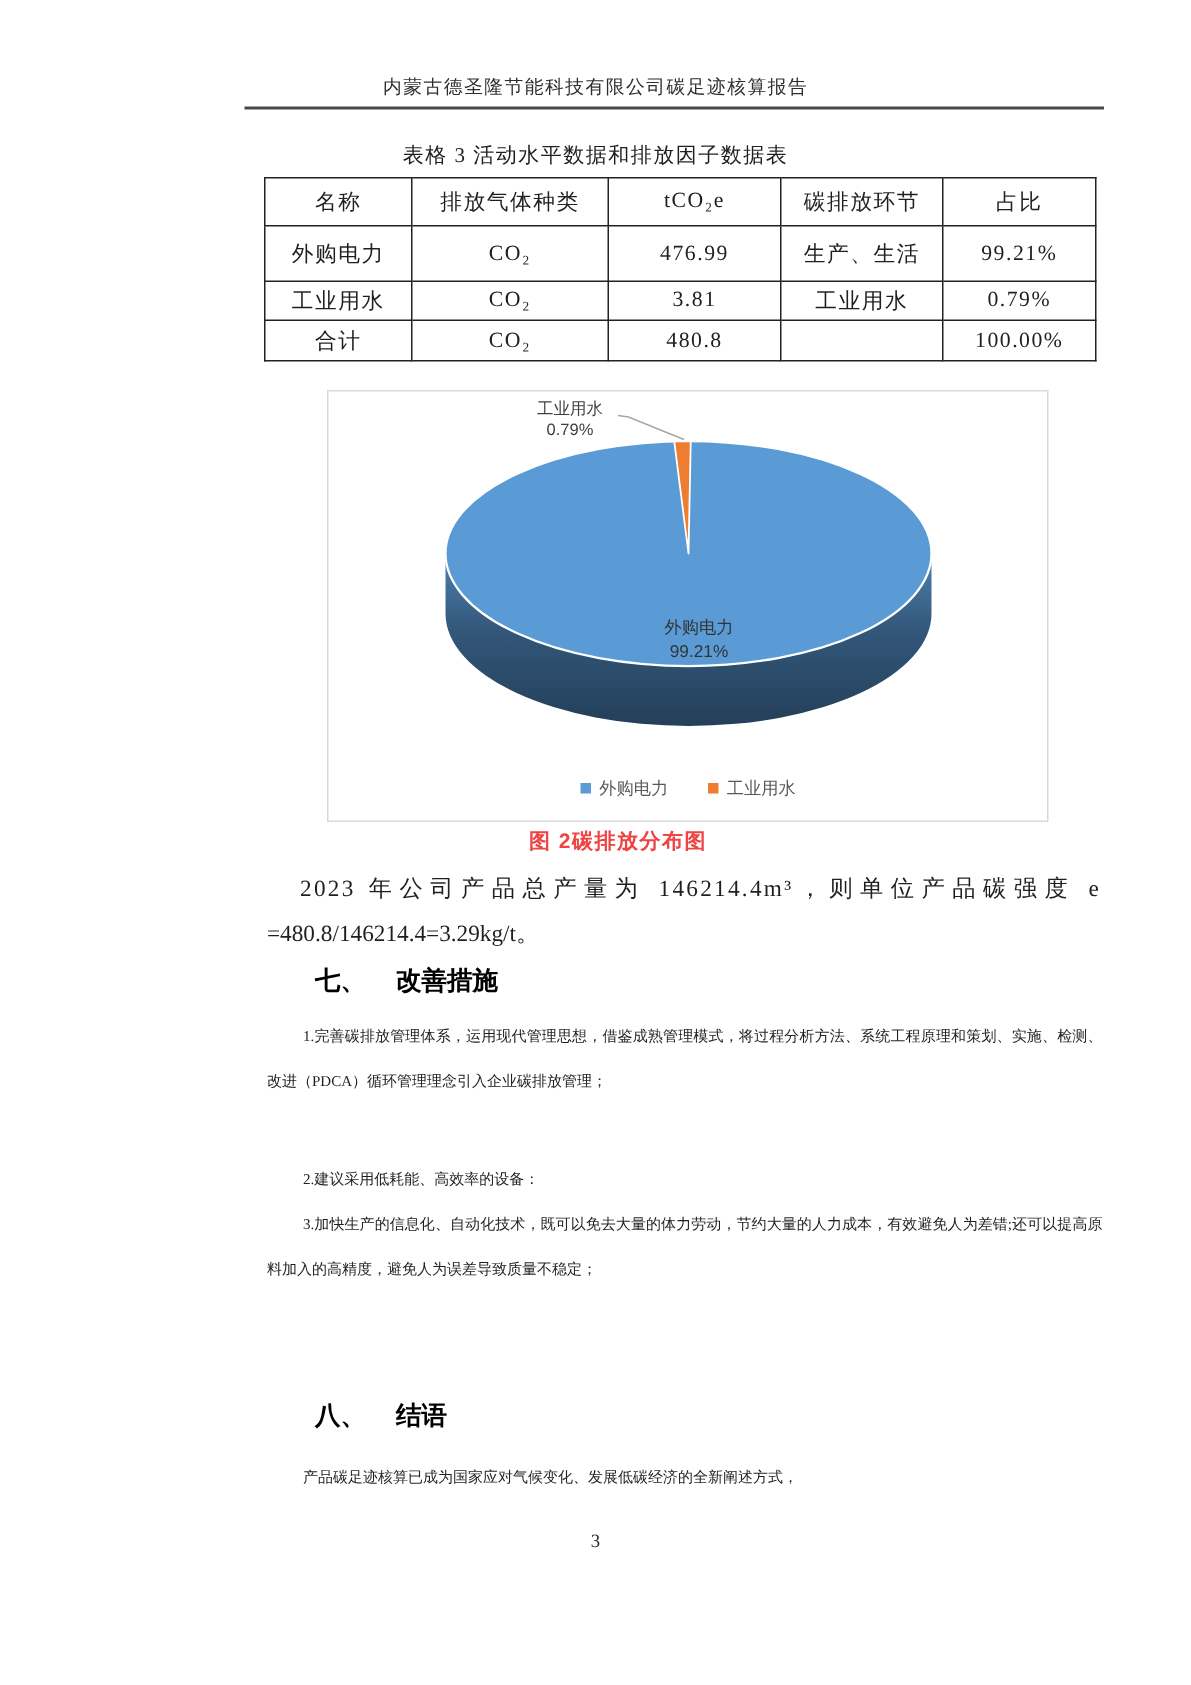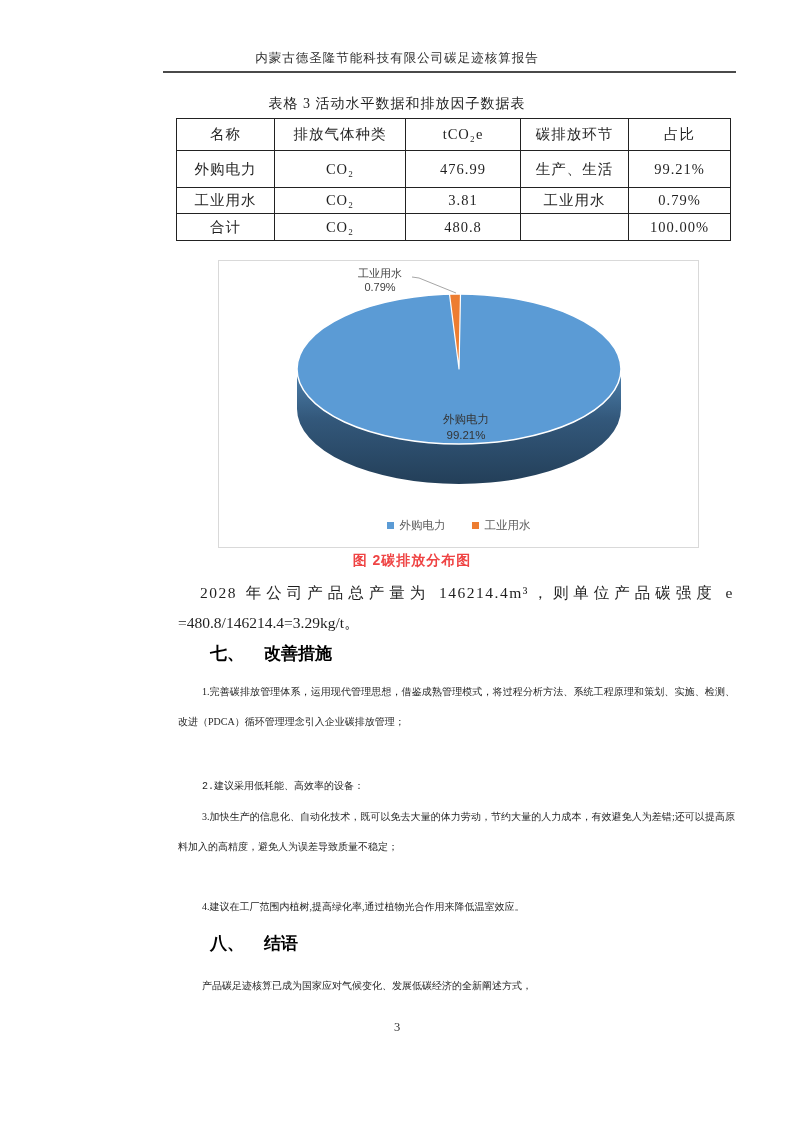--- a/index.html
+++ b/index.html
@@ -76,21 +76,21 @@
   }
   .sec-heading .num { margin-right:20px; }
   .h7 { top:642px; }
   .h8 { top:932px; }
   .body-para {
     position:absolute; left:120px; width:557px;
     font-size:10px; line-height:30px; color:#1f1f1f;
     text-align:justify; text-indent:24px;
   }
   .p1 { top:677px; }
-  .p2 { top:772px;font-family:Liberation Mono, monospace; }
+  .p2 { top:772px; }
   .p3 { top:802px; }
   .p4 { top:892px; }
   .p8 { top:971px; }
   .page-no {
     position:absolute; top:1020px; left:0; width:100%;
     text-align:center; font-size:12.5px; color:#2e2e2e;
   }
 </style>
 </head>
 <body>
@@ -174,31 +174,30 @@
       </span>
       <span class="legend-item">
         <span class="legend-swatch" style="background: rgb(237, 125, 49);"></span>
         <span>工业用水</span>
       </span>
     </div>
   </div>
 
   <div class="fig-caption">图 2碳排放分布图</div>
 
-  <div class="intro-line1">2028 年公司产品总产量为 146214.4m³，则单位产品碳强度 e</div>
+  <div class="intro-line1">2023 年公司产品总产量为 146214.4m³，则单位产品碳强度 e</div>
   <div class="intro-line2">=480.8/146214.4=3.29kg/t。</div>
 
   <div class="sec-heading h7">
     <span class="num">七、</span><span>改善措施</span>
   </div>
 
   <p class="body-para p1">1.完善碳排放管理体系，运用现代管理思想，借鉴成熟管理模式，将过程分析方法、系统工程原理和策划、实施、检测、改进（PDCA）循环管理理念引入企业碳排放管理；</p>
   <p class="body-para p2">2.建议采用低耗能、高效率的设备：</p>
   <p class="body-para p3">3.加快生产的信息化、自动化技术，既可以免去大量的体力劳动，节约大量的人力成本，有效避免人为差错;还可以提高原料加入的高精度，避免人为误差导致质量不稳定；</p>
-  <p class="body-para p4">4.建议在工厂范围内植树,提高绿化率,通过植物光合作用来降低温室效应。</p>
 
   <div class="sec-heading h8">
     <span class="num">八、</span><span>结语</span>
   </div>
 
   <p class="body-para p8">产品碳足迹核算已成为国家应对气候变化、发展低碳经济的全新阐述方式，</p>
 
   <div class="page-no">3</div>
 
 </div>

